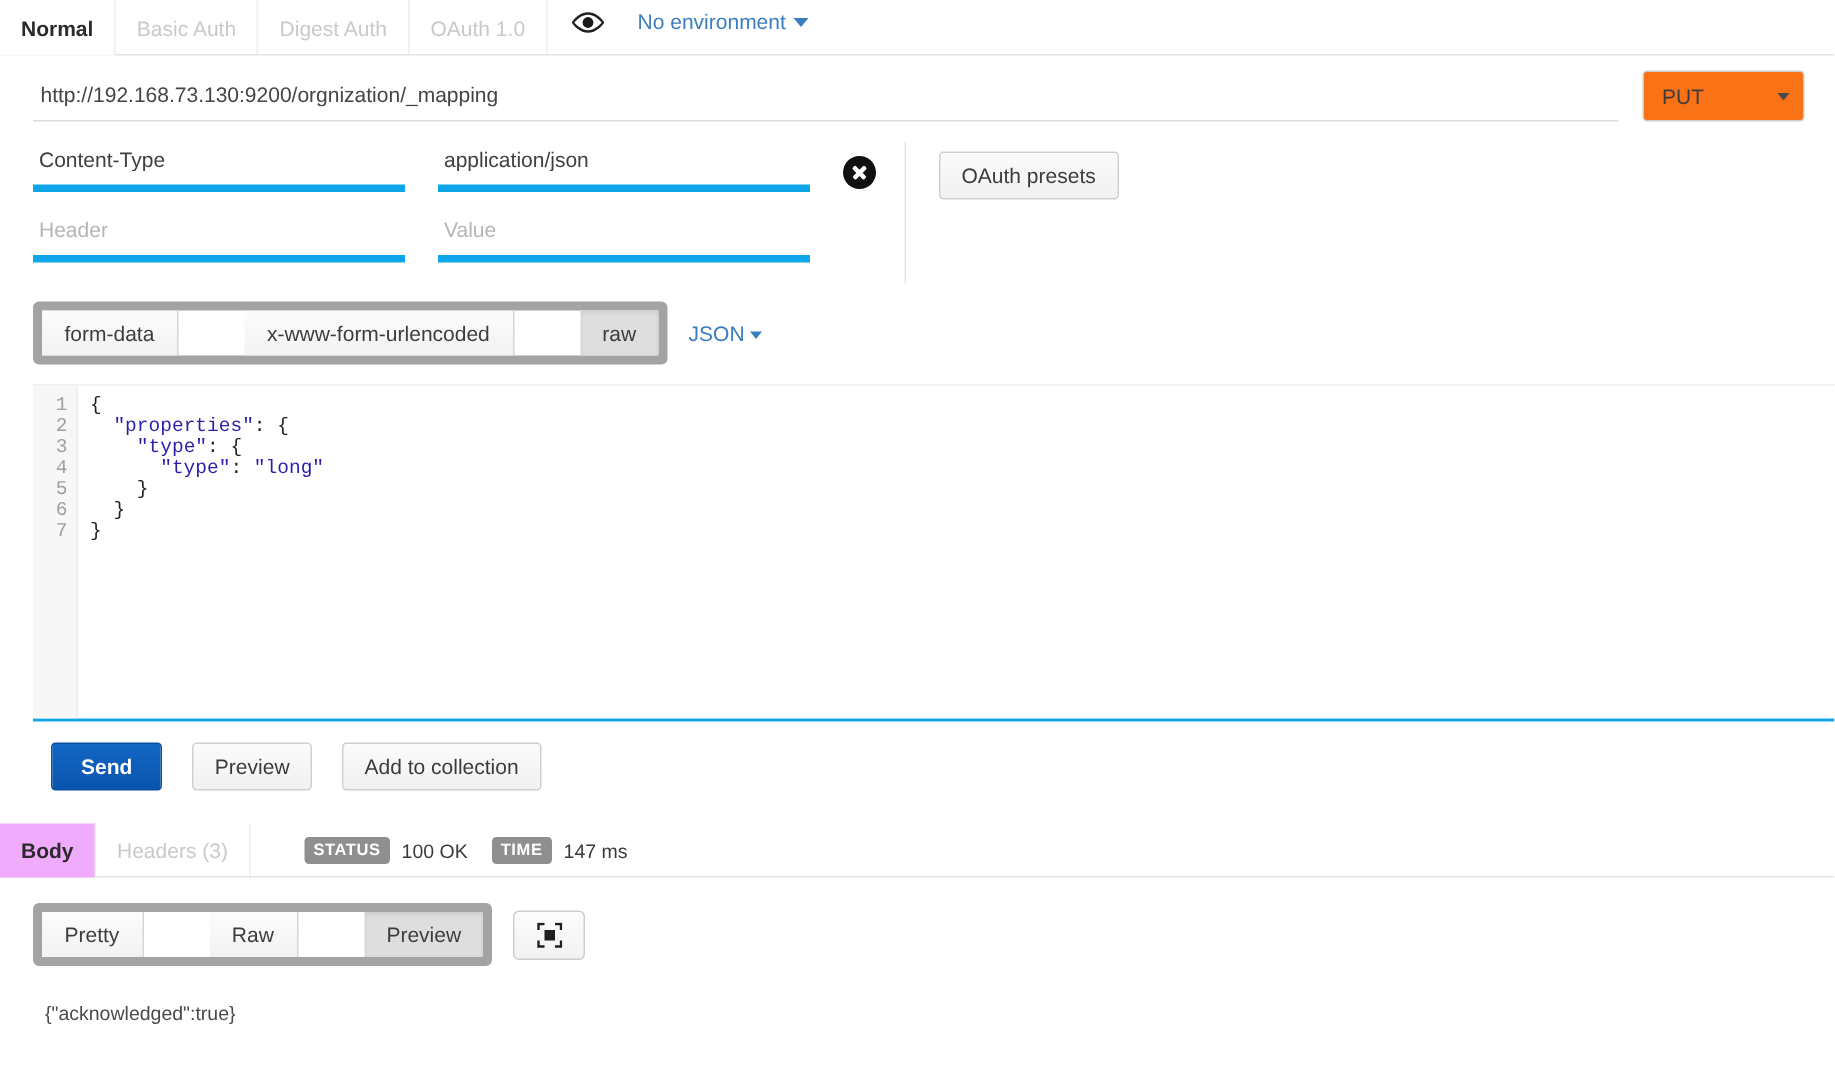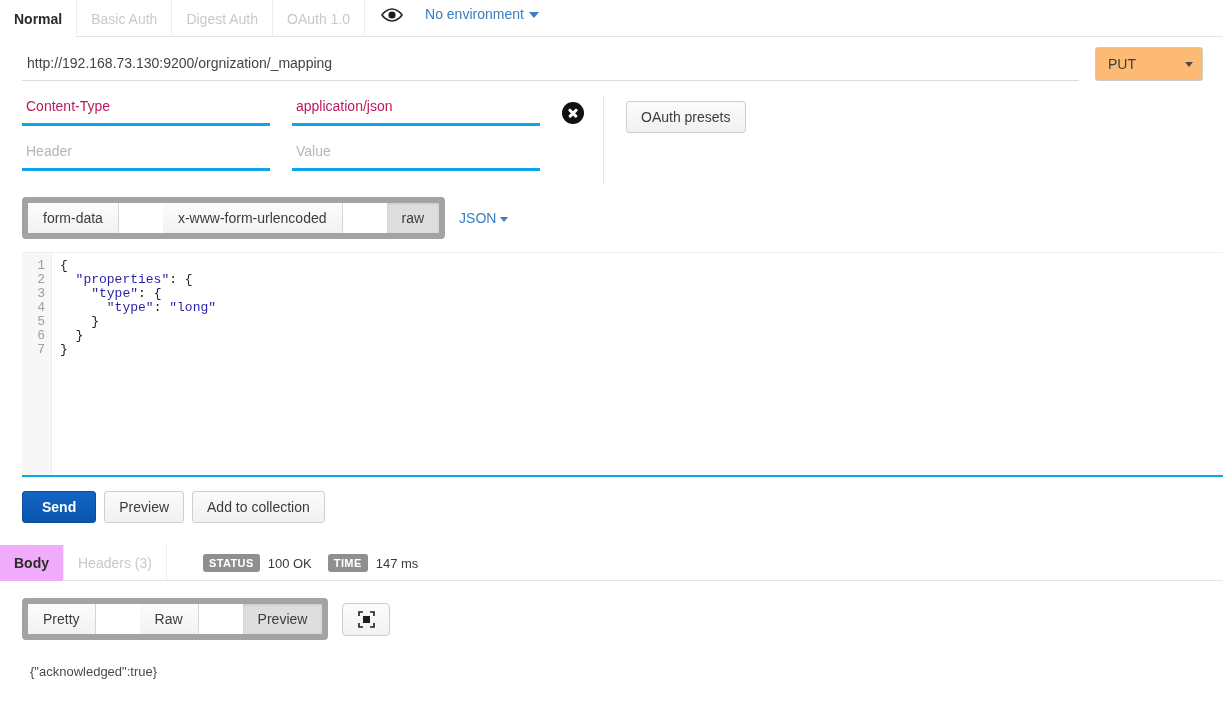--- a/index.html
+++ b/index.html
@@ -101,21 +101,21 @@
     color: #444444;
     padding: 4px 4px 9px 5px;
     background: transparent;
   }
   .method-select {
     width: 108px;
     height: 34px;
     box-sizing: border-box;
     border: 1px solid #cccccc;
     border-radius: 3px;
-    background: #fdba74;
+    background: #f97316;
     display: flex;
     align-items: center;
     justify-content: space-between;
     padding: 0 9px 0 12px;
     font-size: 14px;
     color: #3d3d3d;
     cursor: pointer;
     margin-top: -4px;
   }
   .method-caret {
@@ -142,26 +142,26 @@
     display: flex;
     align-items: flex-end;
     gap: 22px;
     margin-bottom: 14px;
   }
   .hdr-row:last-child { margin-bottom: 0; }
   .hdr-input {
     width: 248px;
     box-sizing: border-box;
     border: none;
-    border-bottom: 3px solid #0ea5e9;
+    border-bottom: 5px solid #0ea5e9;
     outline: none;
     background: transparent;
     font-family: "Liberation Sans", sans-serif;
     font-size: 14px;
-    color: #be185d;
+    color: #404040;
     padding: 3px 3px 9px 4px;
   }
   .hdr-input::placeholder { color: #b5b5b5; }
   .del-btn {
     width: 22px; height: 22px;
     border-radius: 50%;
     background: #111111;
     position: relative;
     cursor: pointer;
     margin-bottom: 2px;
@@ -270,22 +270,22 @@
     overflow: hidden;
     cursor: text;
   }
   .tok-key { color: #2a1fa8; }
   .tok-str { color: #2a1fa8; }
   .tok-punct { color: #222222; }
 
   
   .actions {
     display: flex;
-    gap: 8px;
-    padding: 14px 0 0 22px;
+    gap: 20px;
+    padding: 14px 0 0 34px;
   }
   .btn-primary {
     font-family: "Liberation Sans", sans-serif;
     font-size: 14px;
     color: #ffffff;
     background: linear-gradient(to bottom, #1266c4 0%, #0a55ad 100%);
     border: 1px solid #0a4e9e;
     border-radius: 3px;
     padding: 7px 19px;
     cursor: pointer;

